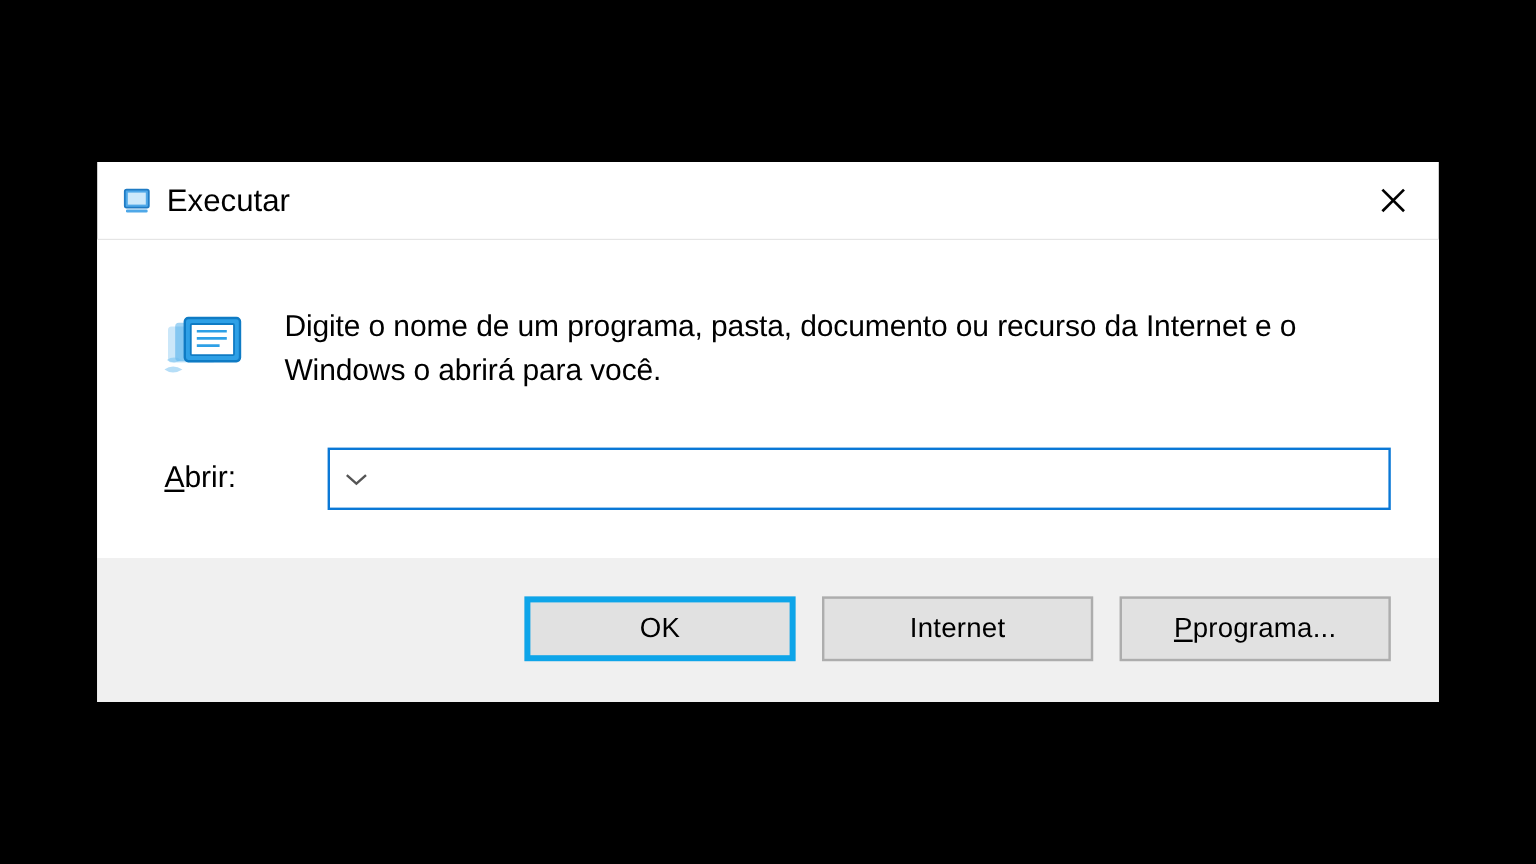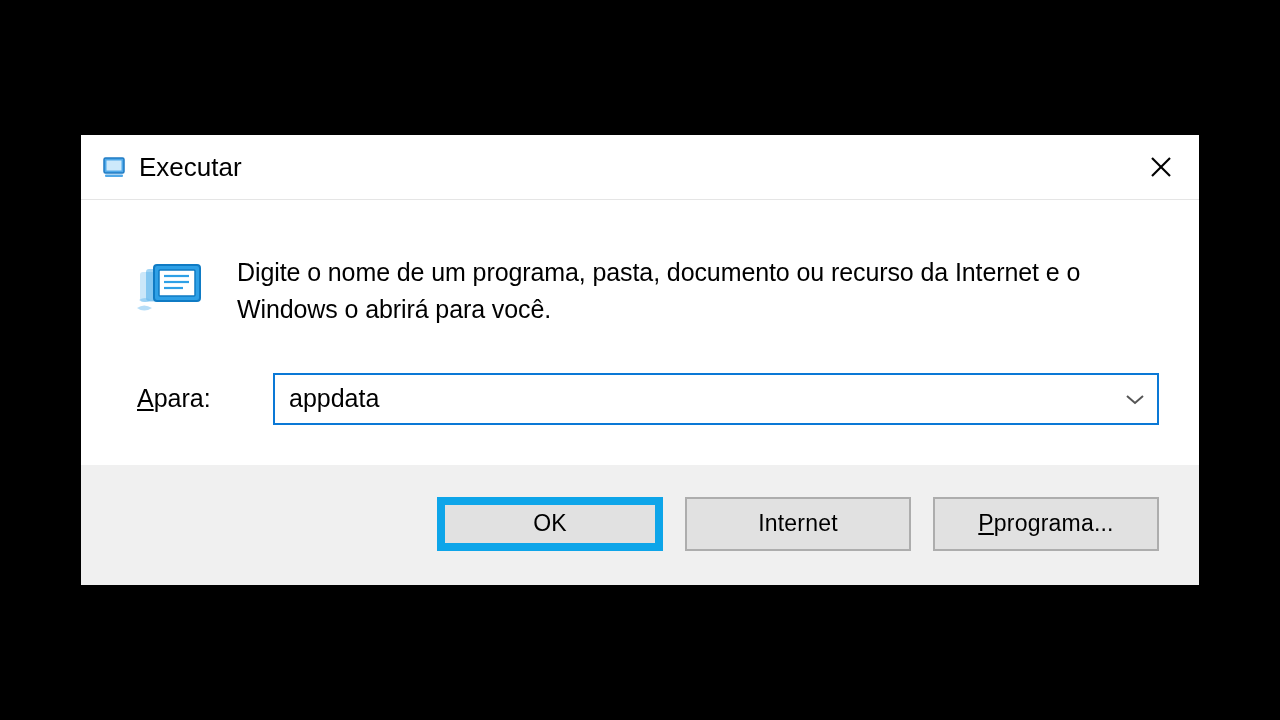--- a/index.html
+++ b/index.html
@@ -128,21 +128,21 @@
       font-size: 23px;
       font-family: inherit;
       color: #000;
       cursor: pointer;
       display: flex;
       align-items: center;
       justify-content: center;
       letter-spacing: 0.2px;
     }
     .btn.default {
-      border: 8px solid #0ea5e9;
+      border: 5px solid #0ea5e9;
       margin-left: 24px;
     }
     .btn .underline { text-decoration: underline; }
   </style>
 </head>
 <body>
 
 <div class="dialog">
   <div class="titlebar">
     <div class="titlebar-left">
@@ -182,23 +182,22 @@
           <g opacity="0.5">
             <path d="M 2 44 Q 8 40 14 44 Q 8 48 2 44" fill="#6fbdf0"></path>
             <path d="M 0 52 Q 7 47 15 52 Q 7 57 0 52" fill="#6fbdf0"></path>
           </g>
         </svg>
       </div>
       <div class="description">Digite o nome de um programa, pasta, documento ou recurso da Internet e o Windows o abrirá para você.</div>
     </div>
 
     <div class="row2">
-      <div class="open-label"><span class="underline">A</span><span>para:</span></div>
+      <div class="open-label"><span class="underline">A</span><span>brir:</span></div>
       <div class="combo">
-        <input class="combo-input" type="text" value="appdata" style="">
         <div class="combo-chevron">
           <svg width="22" height="14" viewBox="0 0 22 14">
             <polyline points="3,4 11,11 19,4" fill="none" stroke="#555" stroke-width="2"></polyline>
           </svg>
         </div>
       </div>
     </div>
   </div>
 
   <div class="button-row">

